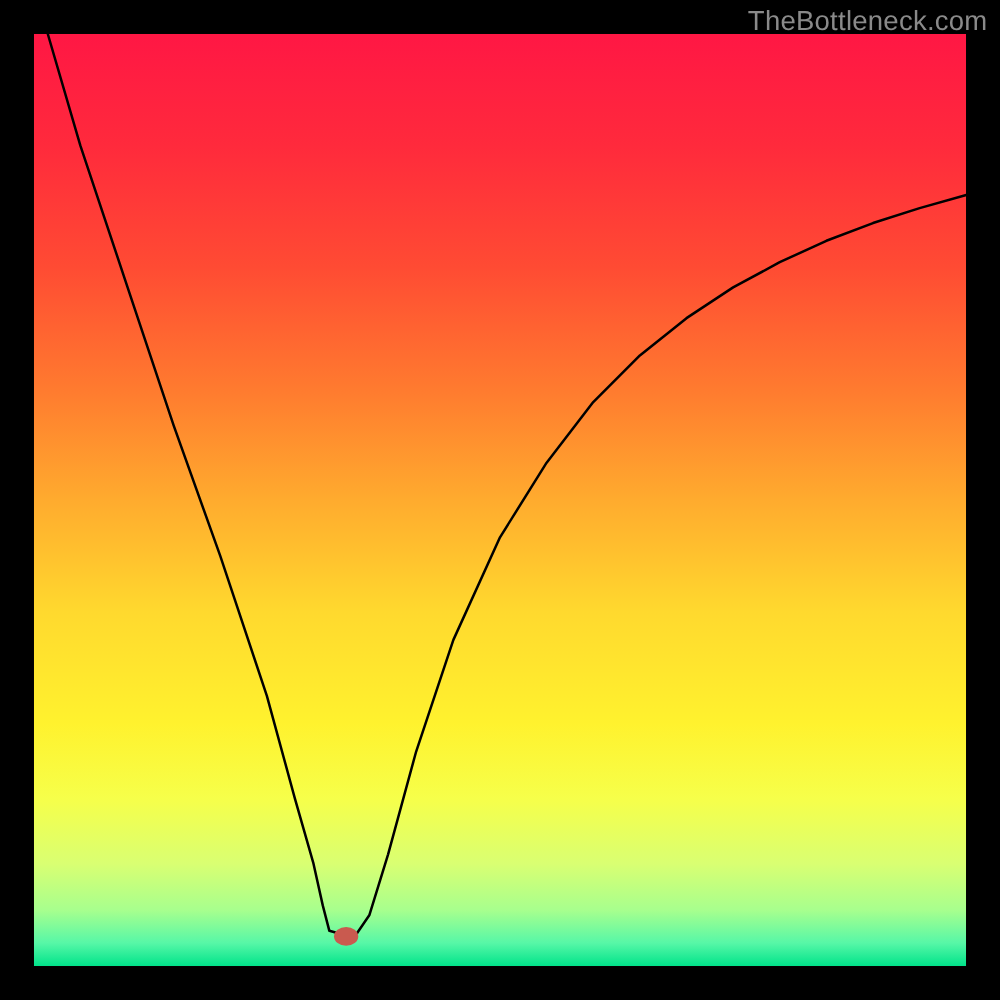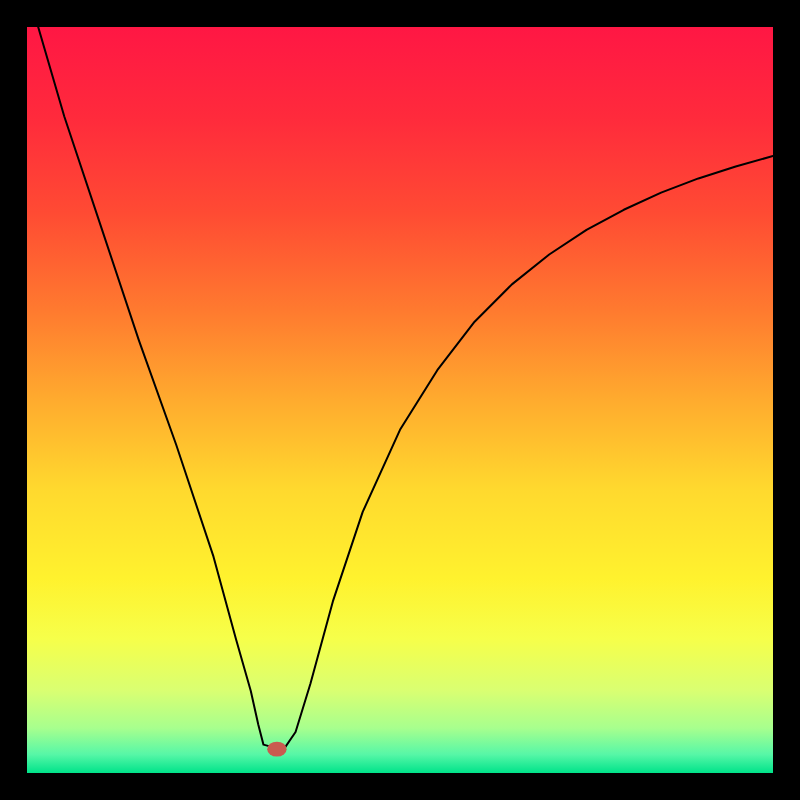--- a/index.html
+++ b/index.html
@@ -57,13 +57,14 @@
             <stop offset="94%" stop-color="#a7ff8e"></stop>
             <stop offset="97.5%" stop-color="#57f7a7"></stop>
             <stop offset="100%" stop-color="#00e38a"></stop>
           </linearGradient>
       </defs>
       <rect x="0" y="0" width="100" height="100" fill="url(#bg-grad)"></rect>
       <path id="curve" fill="none" stroke="#000000" stroke-width="2" stroke-linejoin="round" stroke-linecap="round" vector-effect="non-scaling-stroke" d="M1.5 0 L5 12 L10 27 L15 42 L20 56 L25 71 L28 82 L30 89 L31 93.5 L31.7 96.2 L33.5 96.7 L34.5 96.7 L36 94.5 L38 88 L41 77 L45 65 L50 54 L55 46 L60 39.5 L65 34.5 L70 30.5 L75 27.200000000000003 L80 24.5 L85 22.200000000000003 L90 20.299999999999997 L95 18.700000000000003 L100 17.299999999999997"></path>
       <ellipse id="marker" fill="#c95a4f" cx="33.5" cy="96.8" rx="1.3" ry="1"></ellipse>
     </svg>
   </div>
+  <div class="watermark">TheBottleneck.com</div>
 </div>
 
 </body></html>

